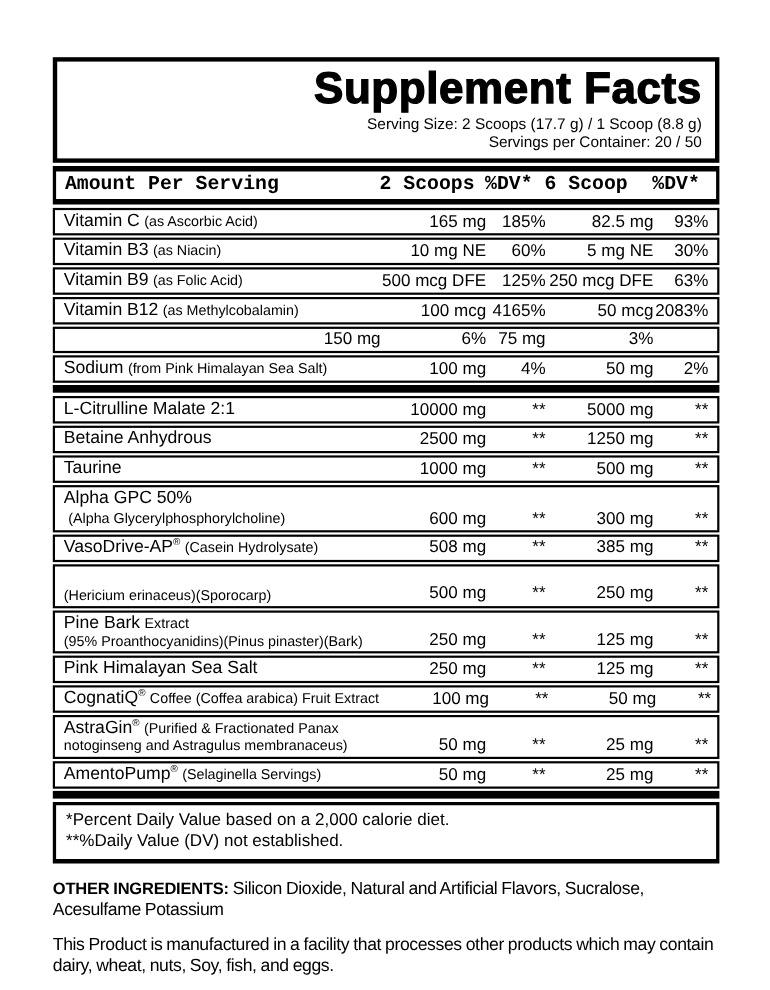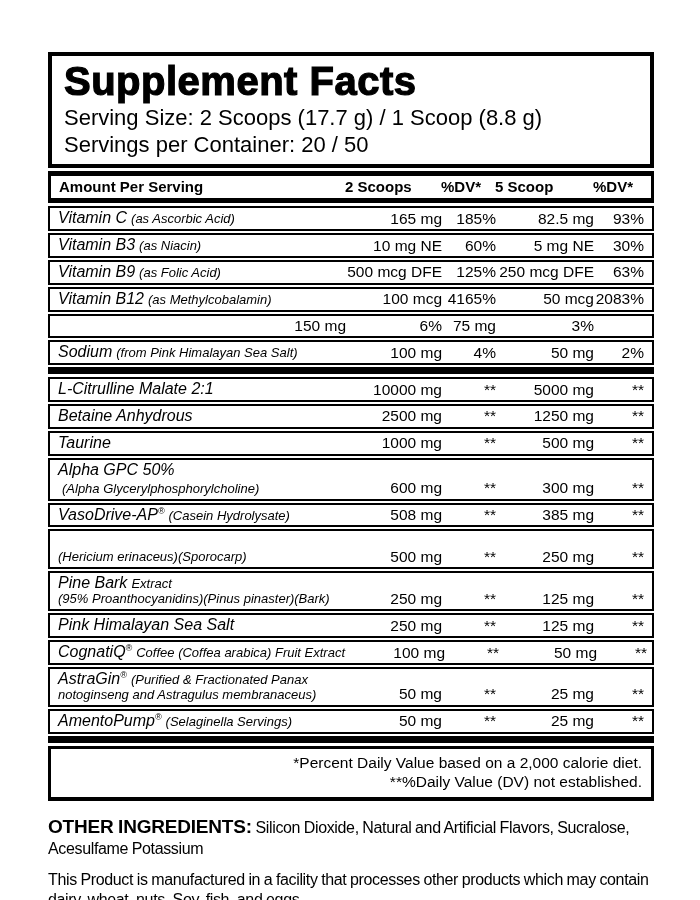--- a/index.html
+++ b/index.html
@@ -13,92 +13,92 @@
 
   .panel { width: 606px; }
 
   .box {
     border: 2px solid #000;
     background: #fff;
     margin-bottom: 3px;
   }
 
   
-  .title-box { border-width: 4px; padding: 4px 12px 6px 12px; }
+  .title-box { border-width: 4px; padding: 4px 12px 6px 12px; text-align: right; }
   .sf-title {
     font-size: 40px;
     font-weight: bold;
     letter-spacing: 0.5px;
     line-height: 1.05;
     -webkit-text-stroke: 1.2px #000;
     margin-bottom: 2px;
   }
-  .serving-line { font-size: 22px; line-height: 1.23; }
+  .serving-line { font-size: 14px; line-height: 1.23; }
 
   
   .hdr-box {
     border-width: 5px 3px 5px 3px;
     padding: 2px 8px 3px 8px;
     font-weight: bold;
   }
   .grid-row {
     display: grid;
     grid-template-columns: 1fr 96px 54px 98px 50px;
     align-items: end;
   }
-  .hdr-box .hcell { font-size: 15px; white-space: nowrap; }
+  .hdr-box .hcell { font-size: 18px; white-space: nowrap; font-family: Liberation Mono, monospace; }
   .hcell.num { text-align: left; }
 
   
   .row {
     border: 2px solid #000;
     padding: 1px 8px 2px 8px;
     margin-bottom: 2px;
     background: #fff;
   }
-  .name { line-height: 1.12; padding-right: 4px; font-style: italic; }
+  .name { line-height: 1.12; padding-right: 4px; }
   .main { font-size: 16px; white-space: nowrap; }
   .reg  { font-size: 9px; vertical-align: super; line-height: 0; }
   .sub  { font-size: 13px; margin-left: 4px; white-space: nowrap; }
   .sub2 { font-size: 13px; line-height: 1.15; white-space: nowrap; }
   .val  {
     font-size: 15.5px;
     text-align: right;
     white-space: nowrap;
     line-height: 1.12;
   }
 
   
   .bar { height: 7px; background: #000; margin: 1px 0 3px 0; }
 
   
   .foot-box { border-width: 3px 3px 4px 3px; padding: 4px 9px 6px 9px; }
-  .foot-line { font-size: 15.5px; line-height: 1.25; text-align: right; }
+  .foot-line { font-size: 15.5px; line-height: 1.25; }
 
   
   .bottom { width: 612px; margin-top: 14px; letter-spacing: -0.35px; word-spacing: -0.5px; }
   .para { font-size: 16px; line-height: 1.22; margin-bottom: 12px; }
-  .para-label { font-weight: bold; font-size: 19px; letter-spacing: -0.2px; }
+  .para-label { font-weight: bold; font-size: 15px; letter-spacing: -0.2px; }
 </style>
 </head>
 <body>
 
 <div class="panel">
 
   <div class="box title-box">
     <div class="sf-title">Supplement Facts</div>
     <div class="serving-line">Serving Size: 2 Scoops (17.7 g) / 1 Scoop (8.8 g)</div>
     <div class="serving-line">Servings per Container: 20 / 50</div>
   </div>
 
   <div class="box hdr-box grid-row">
     <div class="hcell">Amount Per Serving</div>
     <div class="hcell num">2 Scoops</div>
     <div class="hcell num">%DV*</div>
-    <div class="hcell num">5 Scoop</div>
+    <div class="hcell num">6 Scoop</div>
     <div class="hcell num">%DV*</div>
   </div>
 
   <div class="row grid-row">
     <div class="name"><span class="main">Vitamin C</span><sup class="reg"></sup><span class="sub">(as Ascorbic Acid)</span><div class="sub2"></div></div>
     <div class="val">165 mg</div>
     <div class="val">185%</div>
     <div class="val">82.5 mg</div>
     <div class="val">93%</div>
   </div>

